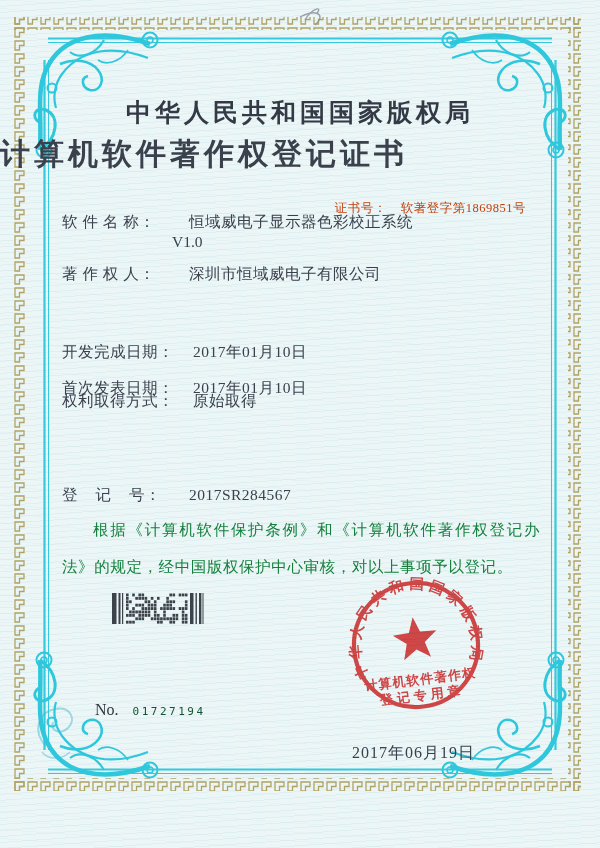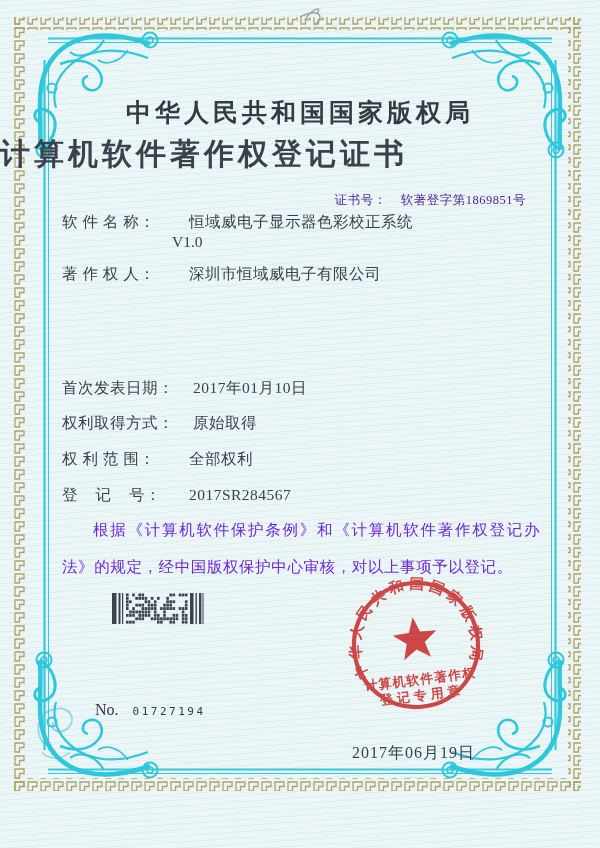--- a/index.html
+++ b/index.html
@@ -23,32 +23,32 @@
   .txt{position:absolute;z-index:2;color:#3a404c;}
   .org-title{
     left:0;right:0;top:96px;text-align:center;
     font-size:25px;font-weight:700;letter-spacing:4px;color:#333945;
   }
   .cert-title{
     left:0;right:0;top:134px;
     font-size:30px;font-weight:700;letter-spacing:4px;color:#3b414c;
   }
   .cert-no{
-    left:0;right:74px;top:192px;text-align:right;
-    font-size:12.5px;color:#4c1d95;letter-spacing:.5px;
+    left:0;right:74px;top:200px;text-align:right;
+    font-size:12.5px;color:#c2410c;letter-spacing:.5px;
   }
   .cert-no .gap{display:inline-block;width:14px;}
   .row{left:62px;font-size:15.5px;white-space:nowrap;}
   .row .lbl{display:inline-block;min-width:108px;white-space:pre;letter-spacing:.5px;}
   .row .val{margin-left:15px;letter-spacing:.5px;}
   .val2{left:172px;top:233px;font-size:15.5px;}
   .statement{
     left:62px;top:512px;width:478px;
     font-size:15.5px;line-height:36.5px;letter-spacing:.6px;
-    text-indent:2em;text-align:justify;color:#6d28d9;
+    text-indent:2em;text-align:justify;color:#15803d;
   }
   .issue-date{left:352px;top:700px;font-size:16px;letter-spacing:1px;color:#3a414e;z-index:2;margin-top:43px;}
   .serial{left:95px;top:701px;z-index:2;}
   .serial .no{font-size:16px;color:#30363f;margin-right:14px;text-align:center;}
   .serial .num{
     font-family:"DejaVu Sans Mono",monospace;
     font-size:11px;color:#14532d;letter-spacing:2.5px;
   }
   .seal-svg{position:absolute;left:331px;top:560px;z-index:3;opacity:.93;mix-blend-mode:multiply;}
   .barcode-svg{position:absolute;left:112px;top:592px;z-index:2;}
@@ -123,35 +123,35 @@
     <span class="lbl">软 件 名 称：</span>
     <span class="val">恒域威电子显示器色彩校正系统</span>
   </div>
   <div class="txt val2">V1.0</div>
 
   <div class="txt row" style="top:264px">
     <span class="lbl">著 作 权 人：</span>
     <span class="val">深圳市恒域威电子有限公司</span>
   </div>
 
+  <div class="txt row" style="top:342px">
+    <span class="lbl">开发完成日期：</span>
+    <span class="val">2017年01月10日</span>
+  </div>
 
   <div class="txt row" style="top:378px">
     <span class="lbl">首次发表日期：</span>
     <span class="val">2017年01月10日</span>
   </div>
 
-  <div class="txt row" style="top:413px">
+  <div class="txt row" style="top:391px">
     <span class="lbl">权利取得方式：</span>
     <span class="val">原始取得</span>
   </div>
 
-  <div class="txt row" style="top:449px">
-    <span class="lbl">权 利 范 围：</span>
-    <span class="val">全部权利</span>
-  </div>
 
   <div class="txt row" style="top:485px">
     <span class="lbl">登    记    号：</span>
     <span class="val">2017SR284567</span>
   </div>
 
   <div class="txt statement">根据《计算机软件保护条例》和《计算机软件著作权登记办法》的规定，经中国版权保护中心审核，对以上事项予以登记。</div>
 
   <svg id="barcode" class="barcode-svg" width="92" height="34" viewBox="0 0 92 34">
       <rect x="0" y="1" width="4.5" height="31" fill="#3d434b"></rect>

